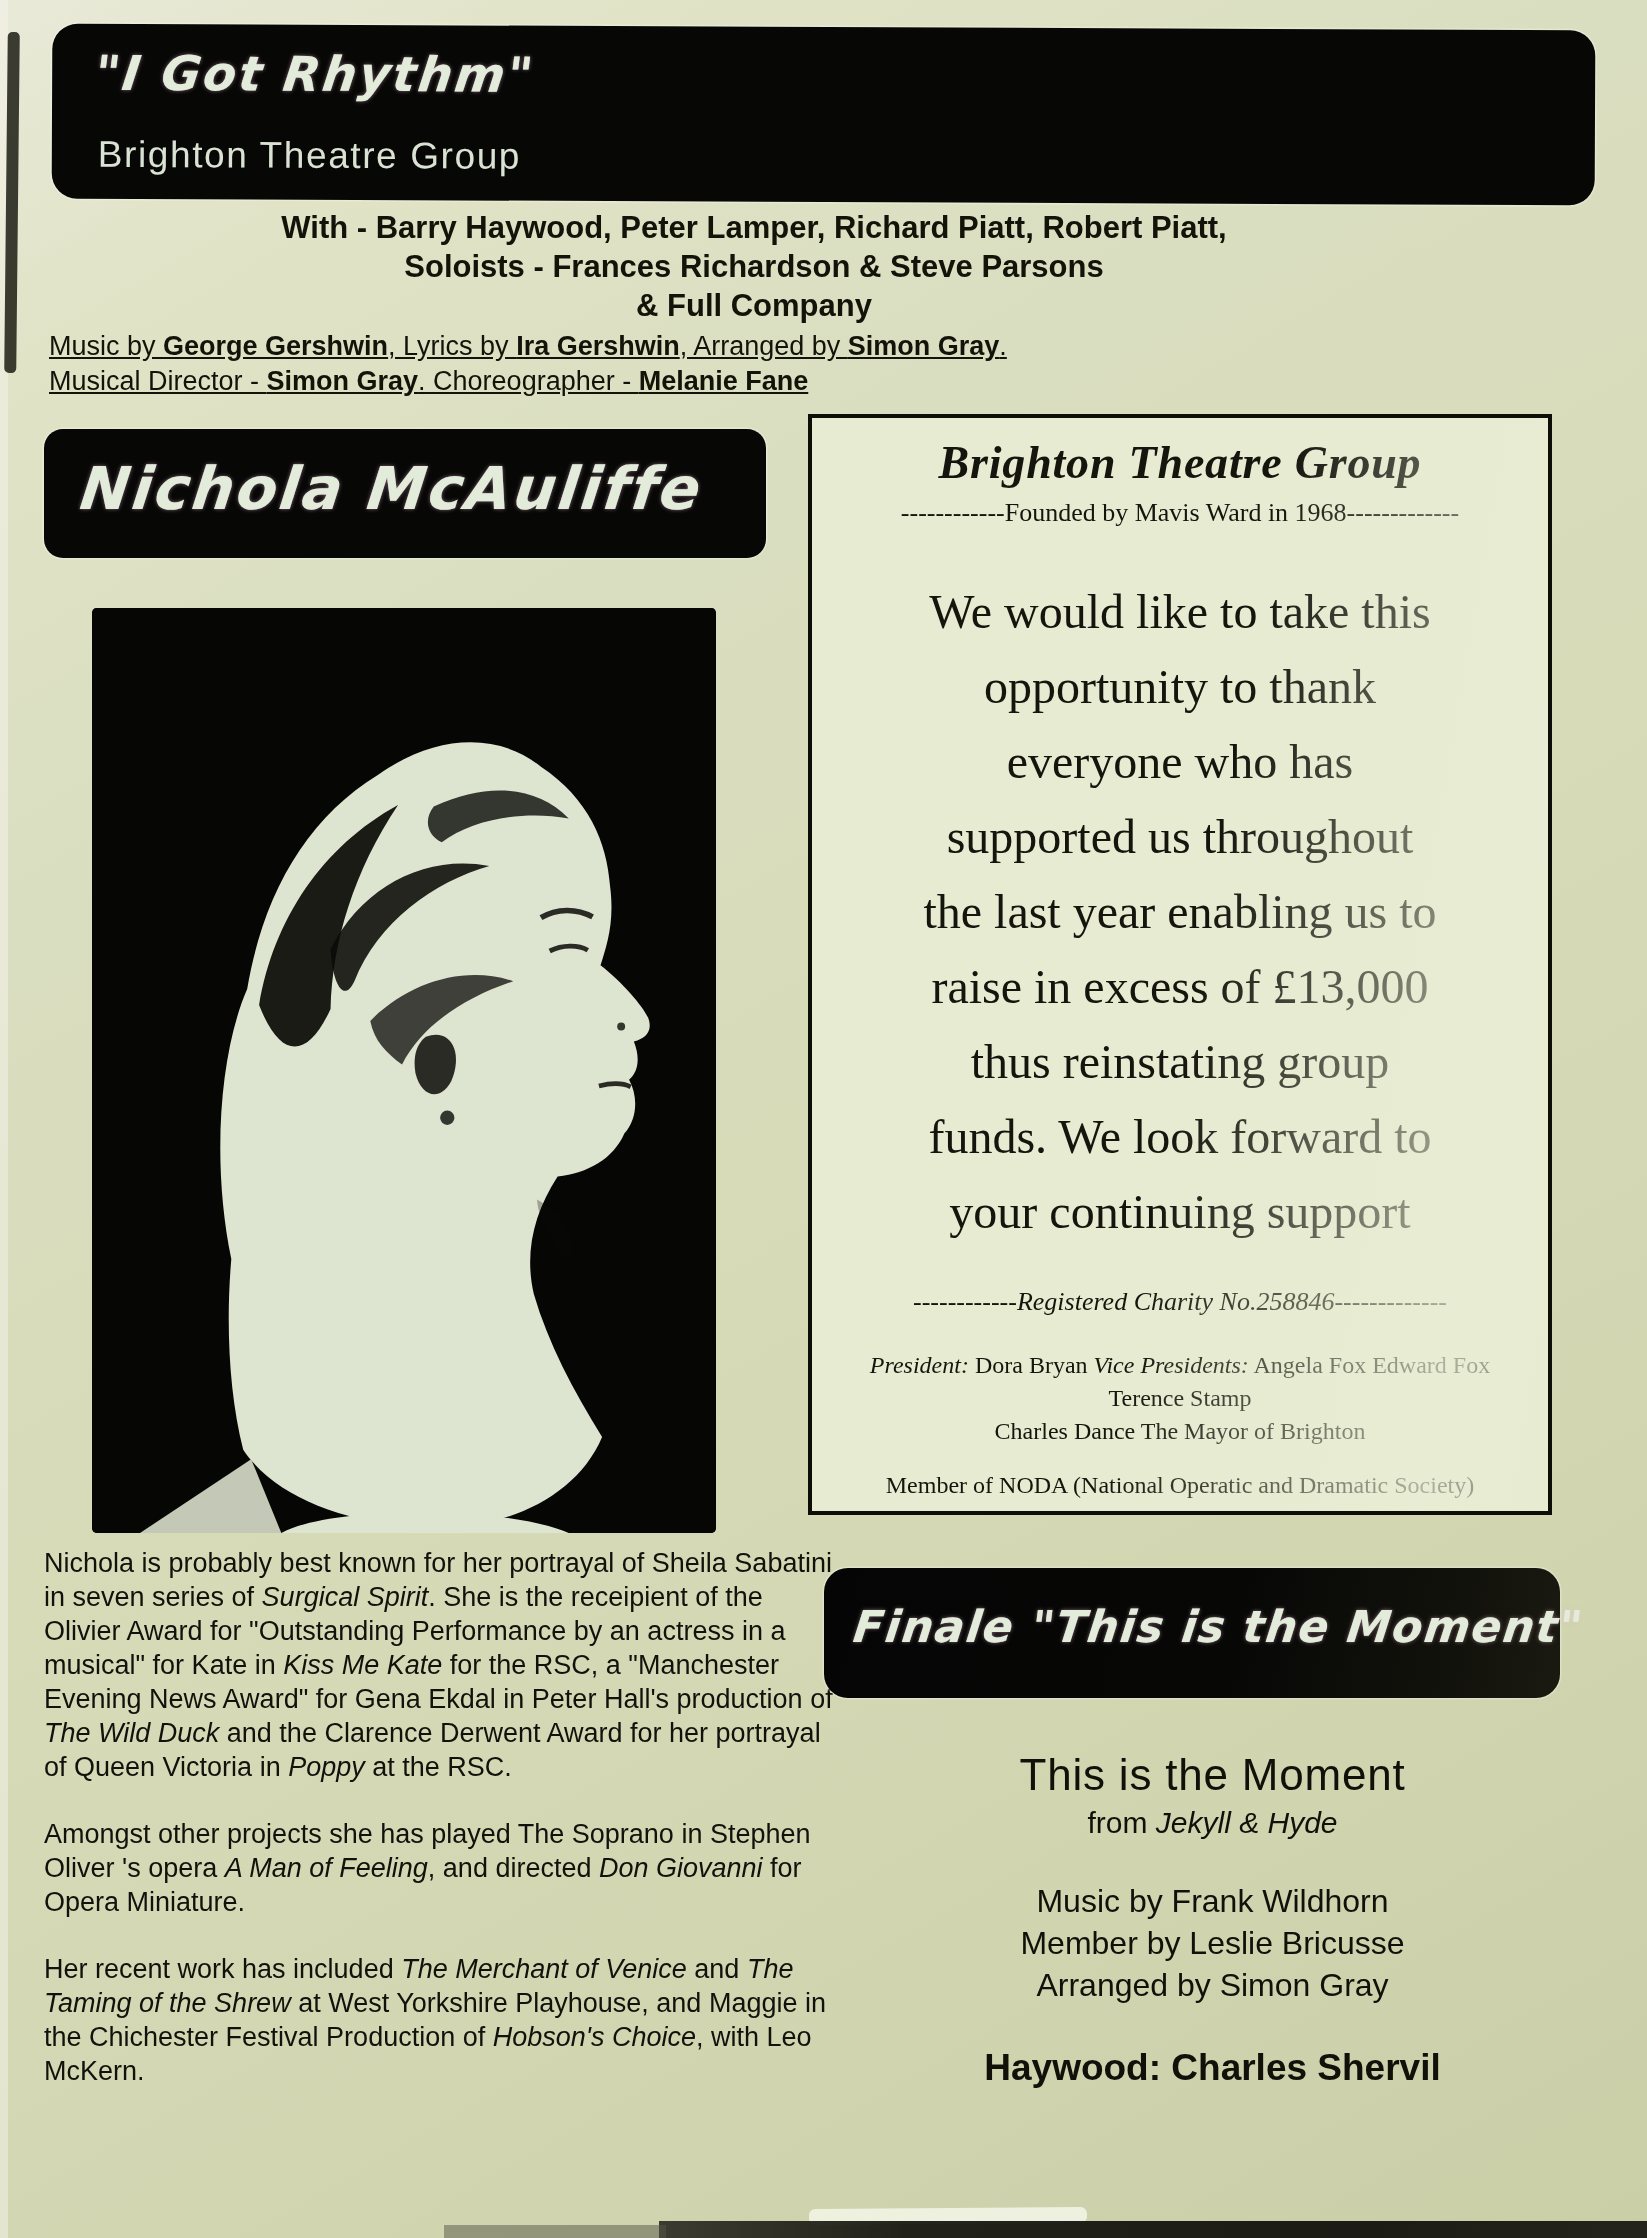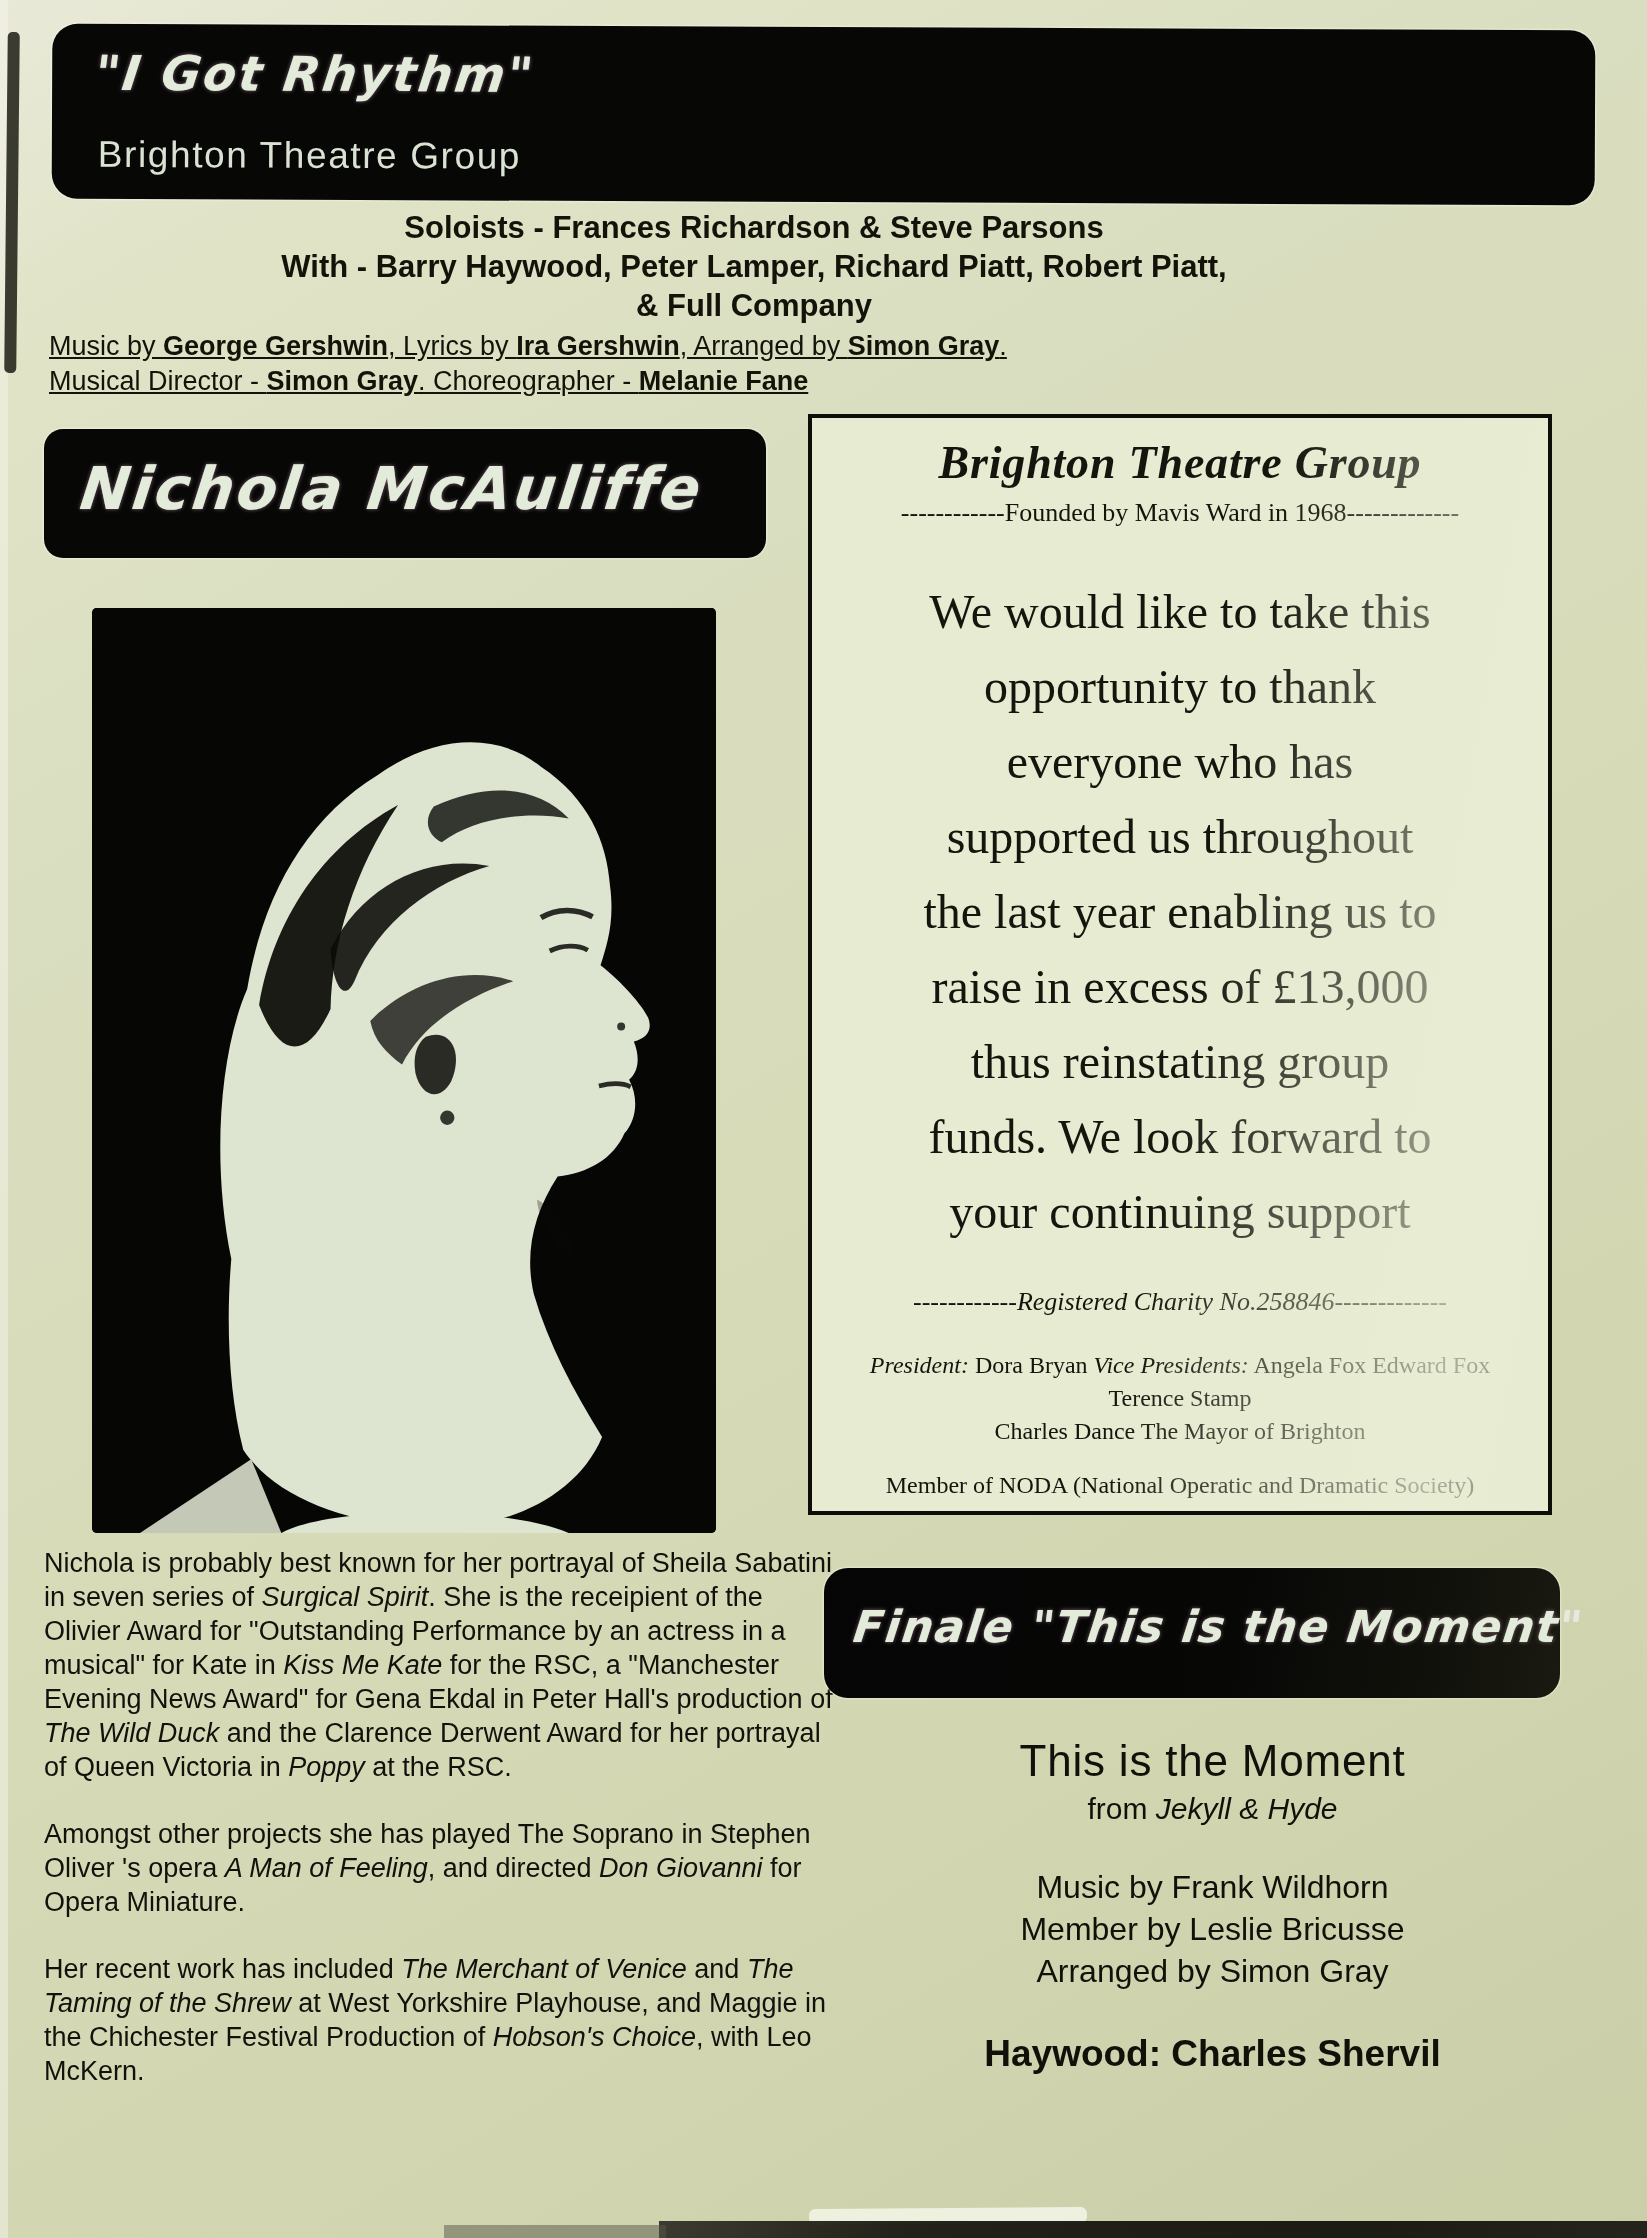--- a/index.html
+++ b/index.html
@@ -38,21 +38,21 @@
     background:linear-gradient(100deg,rgba(231,235,209,0) 52%,rgba(231,235,209,.38) 70%,rgba(233,237,213,.72) 86%,rgba(231,235,209,.5) 100%);
   }
   .box-title{margin-top:17.5px;text-align:center;font-style:italic;font-weight:700;font-size:46px;letter-spacing:0.8px;}
   .box-founded{margin-top:9.5px;text-align:center;font-size:26px;}
   .box-message{margin-top:46px;text-align:center;font-size:48px;line-height:75px;}
   .box-charity{margin-top:38px;text-align:center;font-style:italic;font-size:26px;}
   .box-officers{margin-top:32px;text-align:center;font-size:24px;line-height:33px;padding:0 20.6px;}
   .box-noda{margin-top:24px;text-align:center;font-size:24px;}
   
   .finale-banner-bg{background:linear-gradient(100deg,#050505 0%,#070706 55%,#12120c 85%,#1a1a11 100%);border-radius:24px;}
-  .song{ text-align:center;color:#11110a;}
+  .song{ text-align:center;color:#11110a;margin-top:14px;}
   .song-title{font-size:44px;letter-spacing:0.8px;}
   .song-from{font-size:30px;margin-top:6.3px;}
   .song-credits{margin-top:40px;font-size:32px;line-height:42px;}
   .song-soloist{margin-top:41px;font-size:37px;font-weight:700;}
   .song-note{font-size:29px;line-height:38px;margin-top:6.3px;}
   .italic{font-style:italic;}
   .rich i{}
   
   .artifact{pointer-events:none;}
 </style>
@@ -63,22 +63,22 @@
 
   <div class="abs artifact" style="left:0;top:0;width:8px;height:100%;background:rgba(246,244,236,.5);"></div>
   <div class="abs artifact" style="left:5.6px;top:32px;width:12px;height:341px;background:#1c1c14;opacity:.85;border-radius:4.8px;transform:rotate(.6deg);"></div>
 
   <div class="abs black-banner" style="left:52px;top:27px;width:1543px;height:175px;transform:rotate(.25deg);">
     <div class="abs script" style="left:43px;top:20.6px;font-size:48px;">"I Got Rhythm"</div>
     <div class="abs banner-sub" style="left:46px;top:110px;font-size:37px;">Brighton Theatre Group</div>
   </div>
 
   <div class="abs credits-top" style="left:246px;top:208px;width:1016px;">
+    <div>With - Barry Haywood, Peter Lamper, Richard Piatt, Robert Piatt,</div>
     <div>Soloists - Frances Richardson &amp; Steve Parsons</div>
-    <div>With - Barry Haywood, Peter Lamper, Richard Piatt, Robert Piatt,</div>
     <div>&amp; Full Company</div>
   </div>
   <div class="abs credits-bottom" style="left:49px;top:329px;width:1111px;">
     <div class="rich"><span>Music by </span><b>George Gershwin</b><span>, Lyrics by </span><b>Ira Gershwin</b><span>, Arranged by </span><b>Simon Gray</b><span>.</span></div>
     <div class="rich"><span>Musical Director -  </span><b>Simon Gray</b><span>. Choreographer - </span><b>Melanie Fane</b></div>
   </div>
 
   <div class="abs black-banner" style="left:44px;top:429px;width:722px;height:129px;border-radius:19px;">
     <div class="abs script" style="left:37px;top:25.4px;font-size:59px;">Nichola McAuliffe</div>
   </div>

